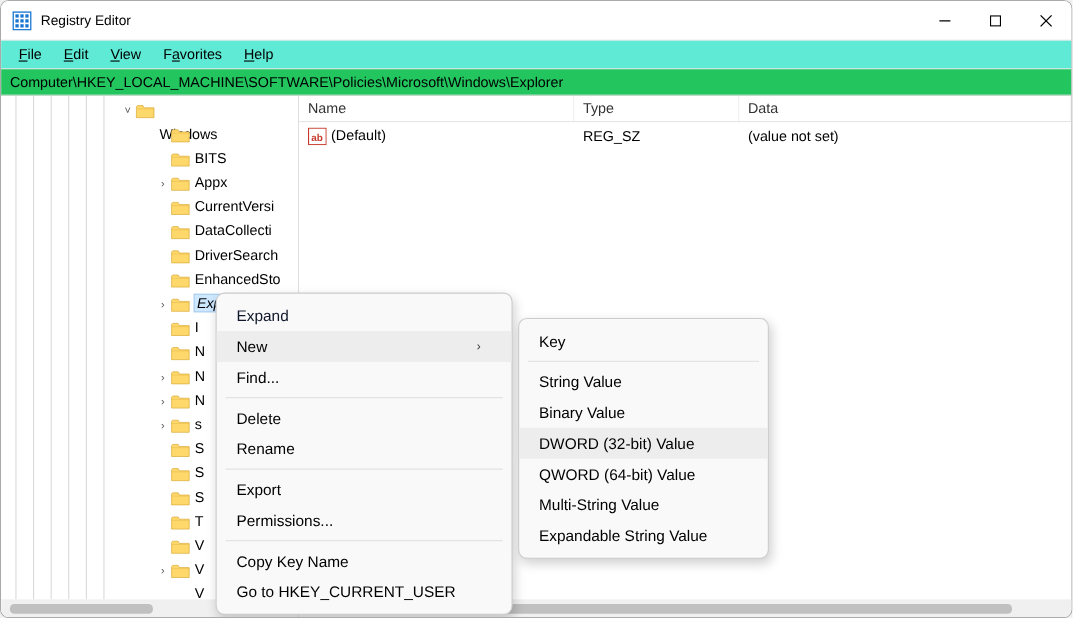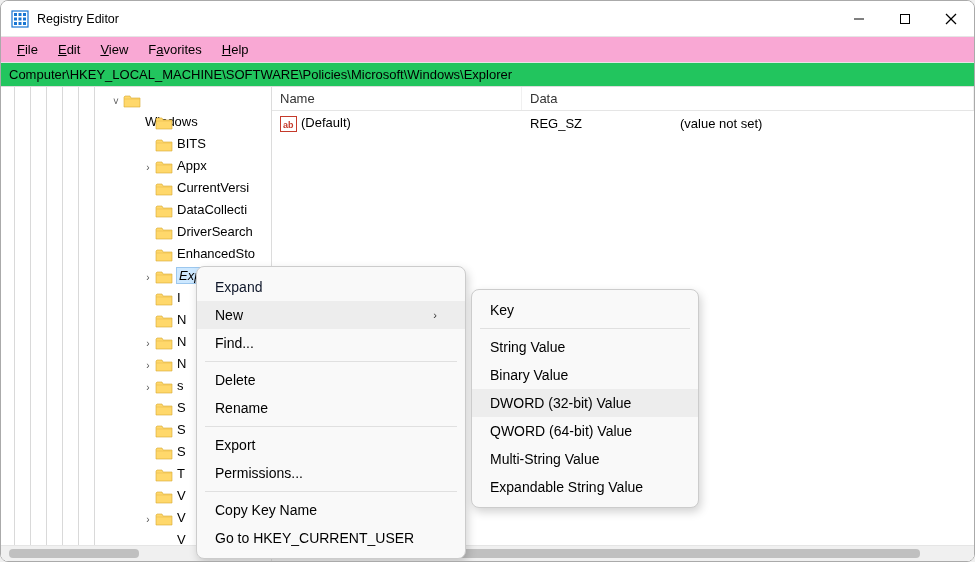--- a/index.html
+++ b/index.html
@@ -46,21 +46,21 @@
     .window-controls .ctrl {
       width: 46px;
       display: flex;
       align-items: center;
       justify-content: center;
       cursor: default;
     }
     .menubar {
       display: flex;
       padding: 2px 6px;
-      background: #f9a8d4;
+      background: #5eead4;
       font-size: 13px;
       border-bottom: 1px solid #e5e5e5;
     }
     .menubar .menu-item {
       padding: 3px 10px;
     }
     .menubar .menu-item span.u { text-decoration: underline; }
     .addressbar {
       padding: 4px 8px;
       background: #22c55e;
@@ -455,20 +455,21 @@
               </svg>
             </span>
             <span class="label">V</span>
           </div>
         </div>
     </div>
 
     <div class="list-pane">
       <div class="list-header">
         <div class="col col-name">Name</div>
+        <div class="col col-type">Type</div>
         <div class="col col-data">Data</div>
       </div>
       <div id="list-rows">
           <div class="list-row">
             <div class="cell col-name"><span class="value-icon"><svg viewBox="0 0 17 16" width="17" height="16">
                   <rect x="0.5" y="0.5" width="16" height="15" fill="#fff" stroke="#c53a2b" stroke-width="1"></rect>
                   <text x="3" y="12" font-size="9" font-weight="bold" fill="#c53a2b" font-family="Arial">ab</text>
                 </svg></span><span>(Default)</span></div>
             <div class="cell col-type">REG_SZ</div>
             <div class="cell col-data">(value not set)</div>

